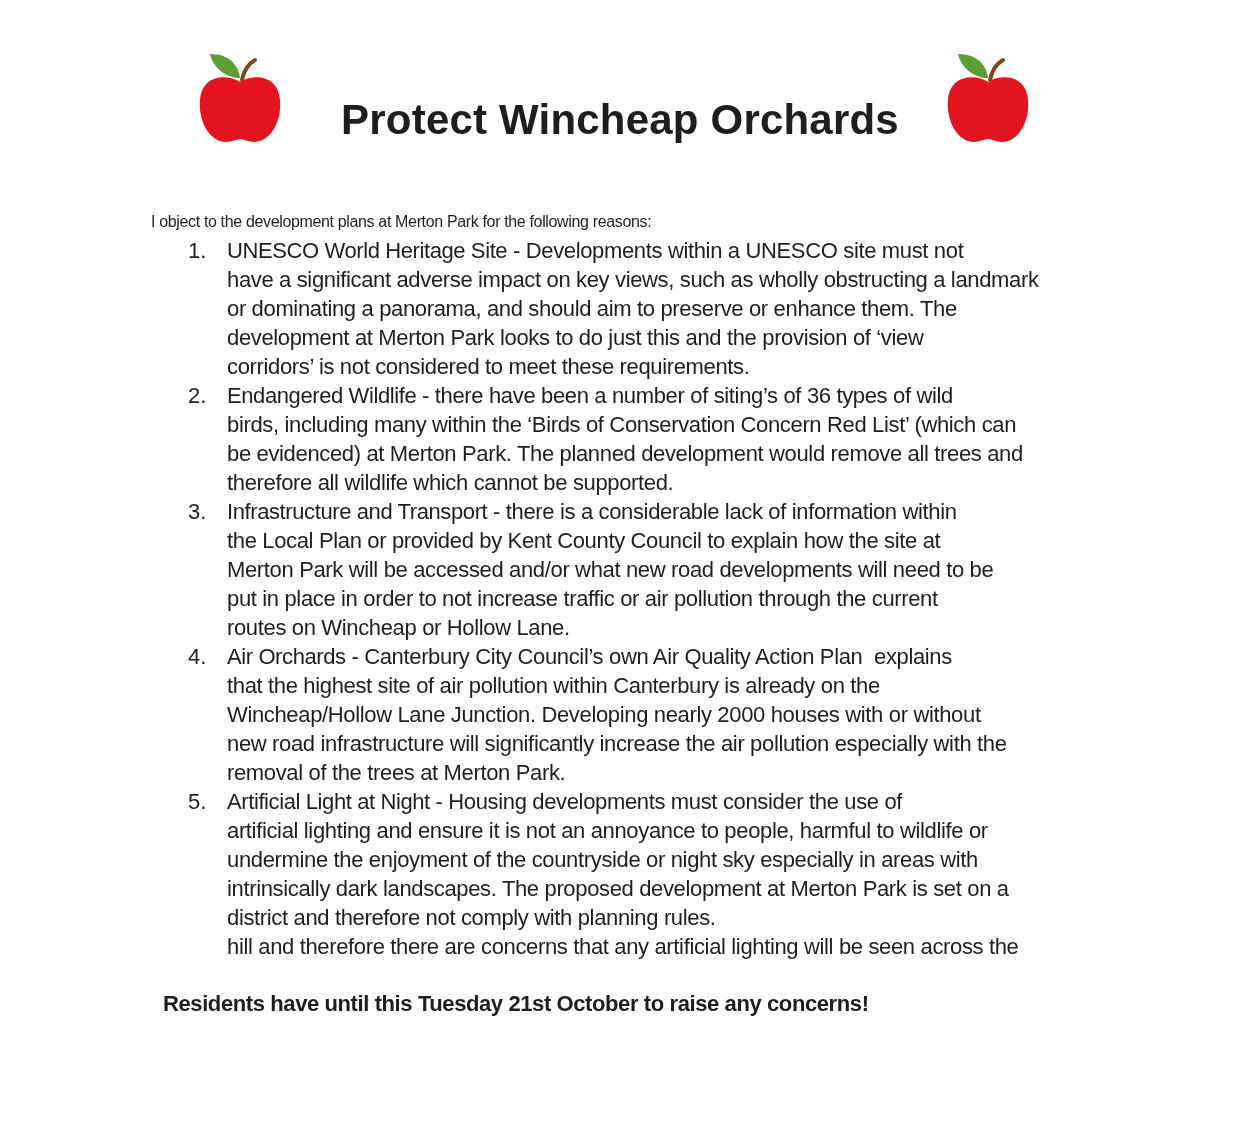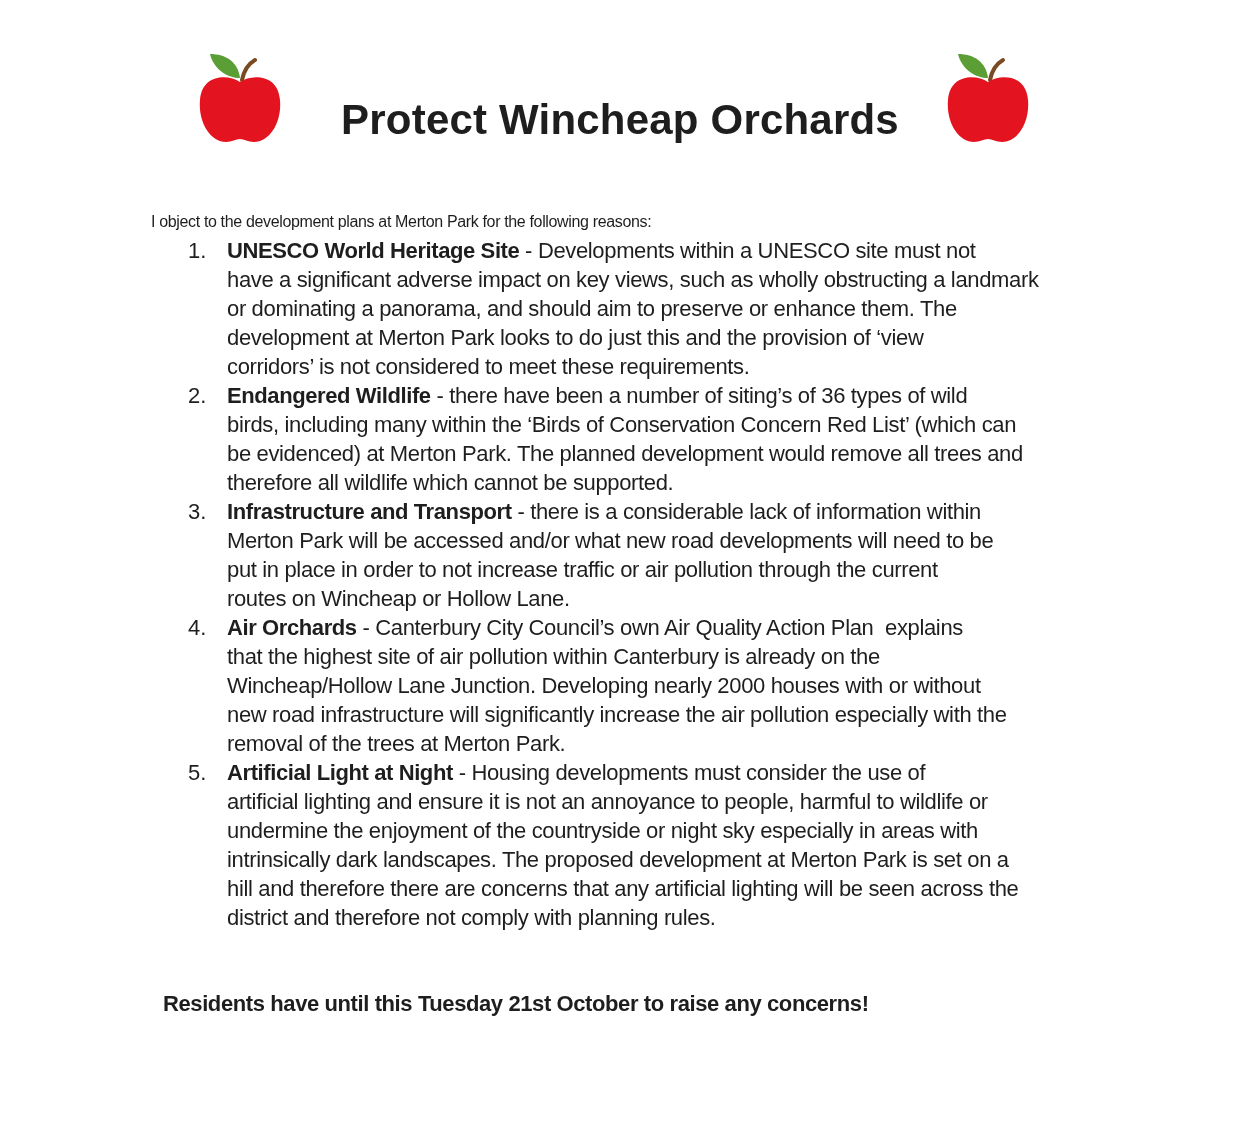--- a/index.html
+++ b/index.html
@@ -66,21 +66,21 @@
     }
     .line {
       display: block;
       font-size: 22px;
       line-height: 29px;
       height: 29px;
       white-space: nowrap;
       letter-spacing: -0.35px;
     }
     .line b {
-      font-weight: bold;
+      font-weight: normal;
       letter-spacing: -0.4px;
     }
     .footer {
       position: absolute;
       left: 151px;
       top: 989px;
       font-size: 22px;
       line-height: 30px;
       font-weight: bold;
       white-space: nowrap;
@@ -131,20 +131,21 @@
       <span class="line">birds, including many within the ‘Birds of Conservation Concern Red List’ (which can</span>
       <span class="line">be evidenced) at Merton Park. The planned development would remove all trees and</span>
       <span class="line">therefore all wildlife which cannot be supported.</span>
     </div>
   </div>
 
   <div class="item">
     <span class="num">3.</span>
     <div class="lines">
       <span class="line"><b>Infrastructure and Transport</b><span> - </span><span>there is a considerable lack of information within</span></span>
+      <span class="line">the Local Plan or provided by Kent County Council to explain how the site at</span>
       <span class="line">Merton Park will be accessed and/or what new road developments will need to be</span>
       <span class="line">put in place in order to not increase traffic or air pollution through the current</span>
       <span class="line">routes on Wincheap or Hollow Lane.</span>
     </div>
   </div>
 
   <div class="item">
     <span class="num">4.</span>
     <div class="lines">
       <span class="line"><b>Air Orchards</b><span> - </span><span style="white-space:pre">Canterbury City Council’s own Air Quality Action Plan  explains</span></span>
@@ -155,20 +156,20 @@
     </div>
   </div>
 
   <div class="item">
     <span class="num">5.</span>
     <div class="lines">
       <span class="line"><b>Artificial Light at Night</b><span> - </span><span>Housing developments must consider the use of</span></span>
       <span class="line">artificial lighting and ensure it is not an annoyance to people, harmful to wildlife or</span>
       <span class="line">undermine the enjoyment of the countryside or night sky especially in areas with</span>
       <span class="line">intrinsically dark landscapes. The proposed development at Merton Park is set on a</span>
+      <span class="line">district and therefore not comply with planning rules.</span>
       <span class="line">hill and therefore there are concerns that any artificial lighting will be seen across the</span>
-      <span class="line">district and therefore not comply with planning rules.</span>
     </div>
   </div>
 
 </div>
 
 <div class="footer">Residents have until this Tuesday 21st October to raise any concerns!</div>
 
 </body></html>

